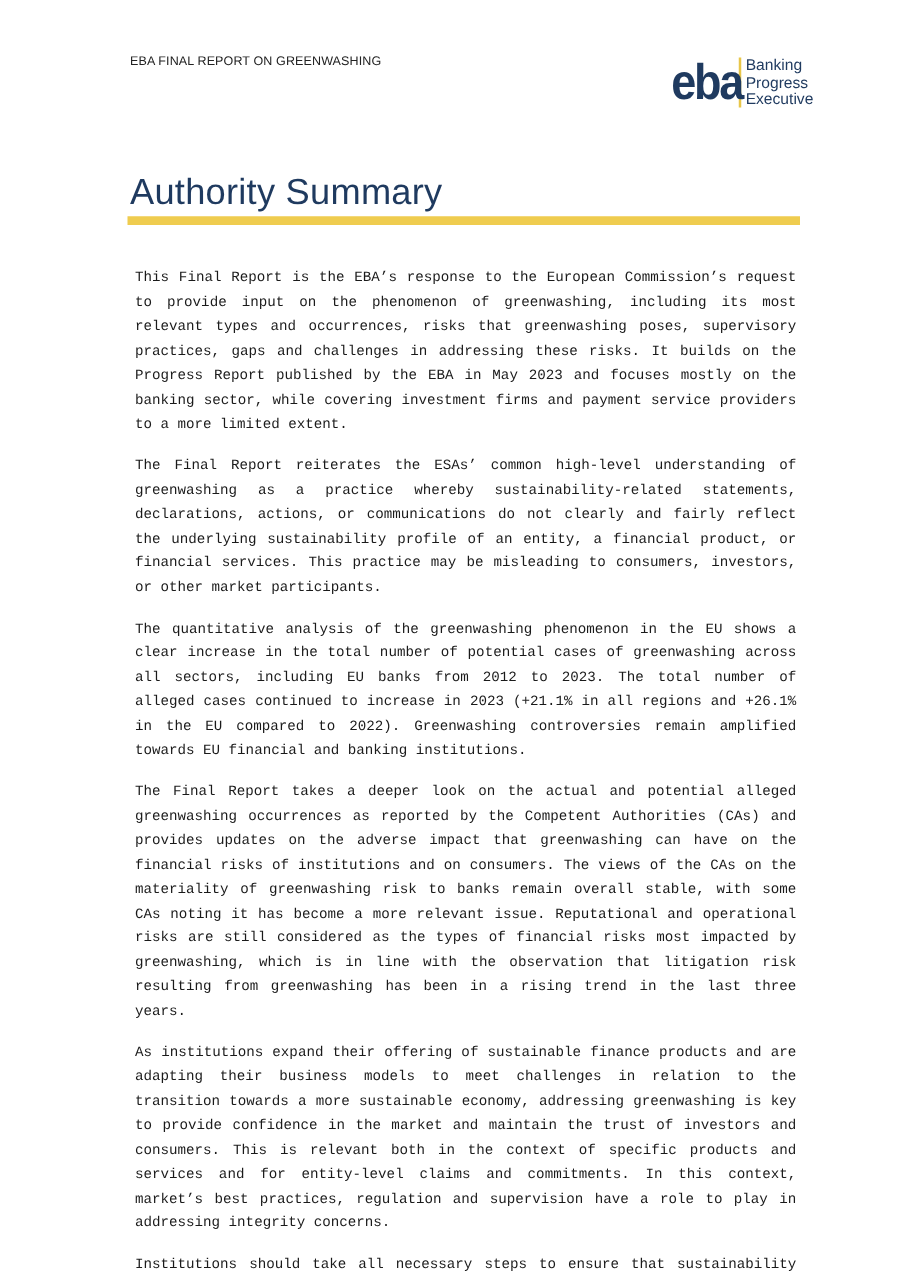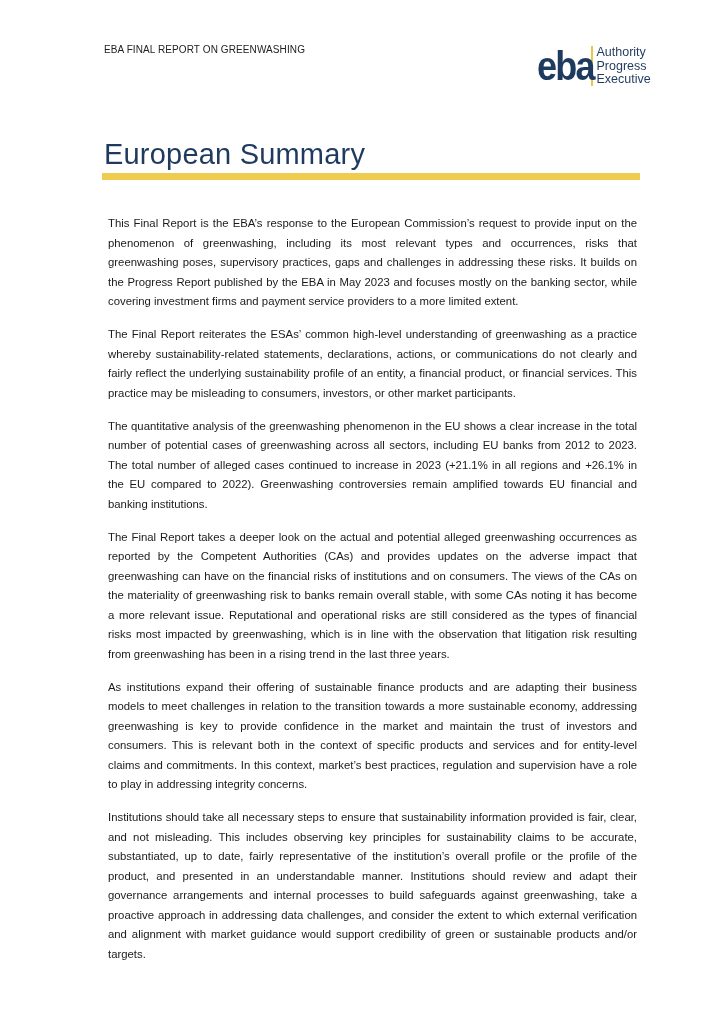--- a/index.html
+++ b/index.html
@@ -5,38 +5,38 @@
   html, body { margin: 0; padding: 0; background: #ffffff; }
   body { width: 724px; height: 1024px; position: relative; overflow: hidden; font-family: "Liberation Sans", sans-serif; color: #1a1a1a; }
   .header-label { position: absolute; left: 104px; top: 44px; font-size: 10px; letter-spacing: 0.1px; color: #222; text-transform: uppercase; }
   .logo { position: absolute; left: 521px; top: 46px; display: flex; align-items: flex-start; margin-left: 16px; }
   .logo-mark { font-family: "Liberation Sans", sans-serif; font-size: 40px; font-weight: bold; color: #1f3a5f; letter-spacing: -2px; line-height: 40px; transform: scaleX(0.9); transform-origin: left center; width: 52px; }
   .logo-divider { width: 1.5px; height: 40px; background: #e8c64a; margin: 0 4px 0 2px; }
   .logo-text { display: flex; flex-direction: column; font-size: 12.5px; line-height: 13.5px; color: #1f3a5f; }
   .title { position: absolute; left: 104px; top: 138px; font-size: 29px; color: #1f3a5f; font-weight: normal; letter-spacing: 0.2px; margin: 0; }
   .title-rule { position: absolute; left: 102px; top: 173px; width: 538px; height: 7px; background: #efcc4f; }
   .body { position: absolute; left: 108px; top: 214px; width: 529px; }
-  .para { font-size: 11.35px; line-height: 19.5px; text-align: justify; margin: 0 0 13.5px 0; color: #1a1a1a; }
+  .para { font-size: 11.35px; line-height: 19.5px; text-align: justify; margin: 0 0 13.5px 0; color: #1a1a1a; font-family: Liberation Mono, monospace; }
 </style>
 </head>
 <body>
 
 <div class="header-label">EBA FINAL REPORT ON GREENWASHING</div>
 
 <div class="logo">
   <div class="logo-mark">eba</div>
   <div class="logo-divider"></div>
   <div class="logo-text">
-    <span>Authority</span>
+    <span>Banking</span>
     <span>Progress</span>
     <span>Executive</span>
   </div>
 </div>
 
-<h1 class="title">European Summary</h1>
+<h1 class="title">Authority Summary</h1>
 <div class="title-rule"></div>
 
 <div class="body">
   <p class="para">This Final Report is the EBA’s response to the European Commission’s request to provide input on the phenomenon of greenwashing, including its most relevant types and occurrences, risks that greenwashing poses, supervisory practices, gaps and challenges in addressing these risks. It builds on the Progress Report published by the EBA in May 2023 and focuses mostly on the banking sector, while covering investment firms and payment service providers to a more limited extent.</p>
   <p class="para">The Final Report reiterates the ESAs’ common high-level understanding of greenwashing as a practice whereby sustainability-related statements, declarations, actions, or communications do not clearly and fairly reflect the underlying sustainability profile of an entity, a financial product, or financial services. This practice may be misleading to consumers, investors, or other market participants.</p>
   <p class="para">The quantitative analysis of the greenwashing phenomenon in the EU shows a clear increase in the total number of potential cases of greenwashing across all sectors, including EU banks from 2012 to 2023. The total number of alleged cases continued to increase in 2023 (+21.1% in all regions and +26.1% in the EU compared to 2022). Greenwashing controversies remain amplified towards EU financial and banking institutions.</p>
   <p class="para">The Final Report takes a deeper look on the actual and potential alleged greenwashing occurrences as reported by the Competent Authorities (CAs) and provides updates on the adverse impact that greenwashing can have on the financial risks of institutions and on consumers. The views of the CAs on the materiality of greenwashing risk to banks remain overall stable, with some CAs noting it has become a more relevant issue. Reputational and operational risks are still considered as the types of financial risks most impacted by greenwashing, which is in line with the observation that litigation risk resulting from greenwashing has been in a rising trend in the last three years.</p>
   <p class="para">As institutions expand their offering of sustainable finance products and are adapting their business models to meet challenges in relation to the transition towards a more sustainable economy, addressing greenwashing is key to provide confidence in the market and maintain the trust of investors and consumers. This is relevant both in the context of specific products and services and for entity-level claims and commitments. In this context, market’s best practices, regulation and supervision have a role to play in addressing integrity concerns.</p>
   <p class="para">Institutions should take all necessary steps to ensure that sustainability information provided is fair, clear, and not misleading. This includes observing key principles for sustainability claims to be accurate, substantiated, up to date, fairly representative of the institution’s overall profile or the profile of the product, and presented in an understandable manner. Institutions should review and adapt their governance arrangements and internal processes to build safeguards against greenwashing, take a proactive approach in addressing data challenges, and consider the extent to which external verification and alignment with market guidance would support credibility of green or sustainable products and/or targets.</p>
 </div>

